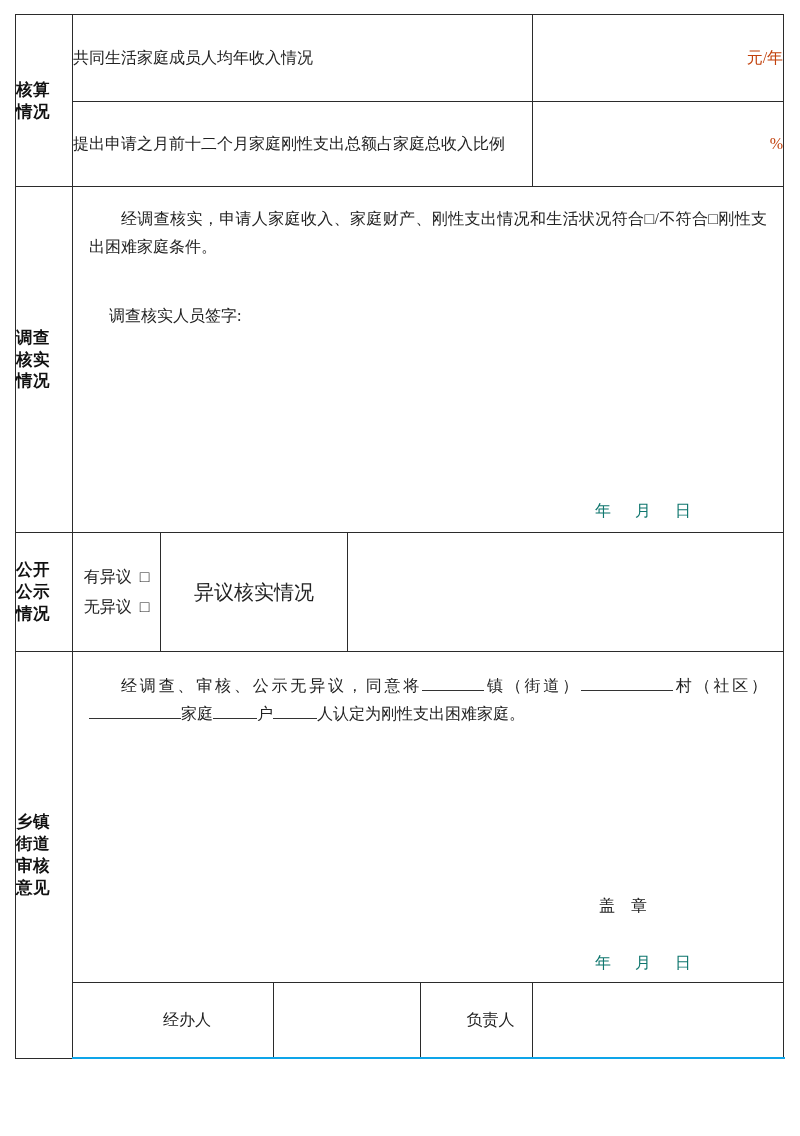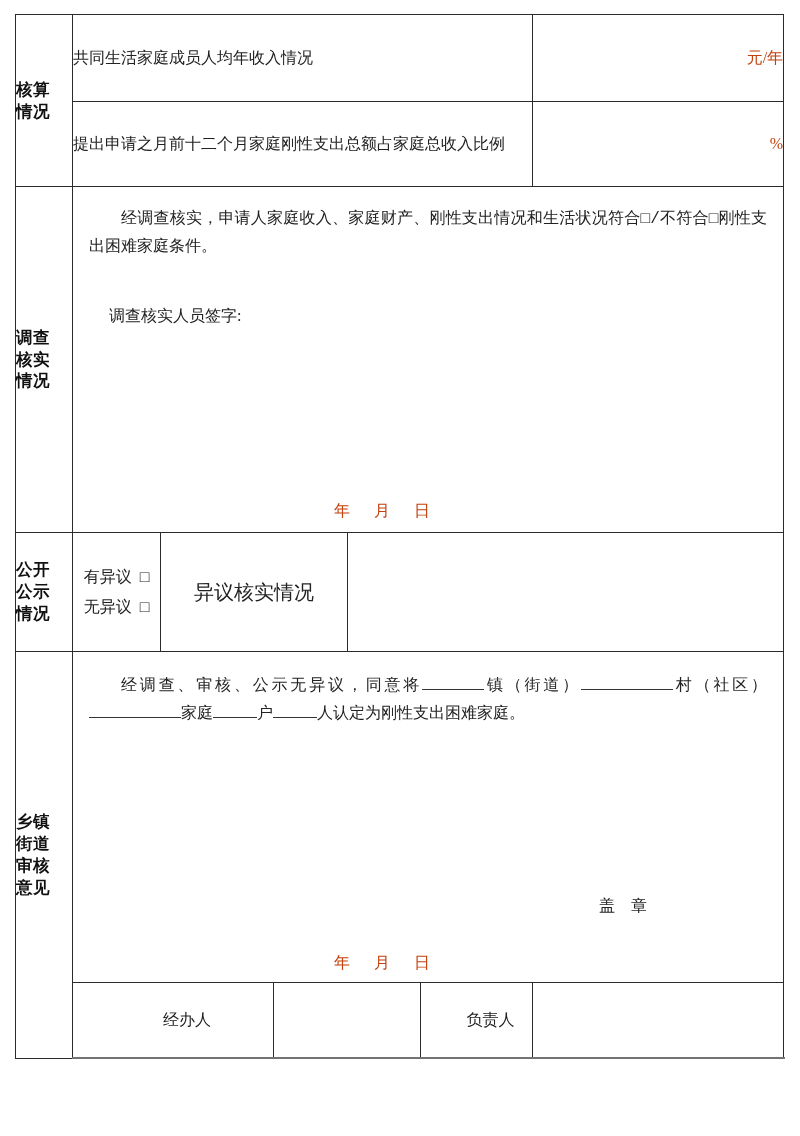--- a/index.html
+++ b/index.html
@@ -37,21 +37,21 @@
     border: 1px solid #2b2b2b;
     vertical-align: middle;
     padding: 0;
     background: #ffffff;
   }
   
   .form-table {
     outline: none;
   }
   .frame-bottom td {
-    border-bottom: 2px solid #737373;
+    border-bottom: 2px solid #0ea5e9;
     padding-left: 28px;
   }
 
   
   .row-label {
     width: 57px;
     font-family: "Liberation Sans", "DejaVu Sans", sans-serif;
     font-weight: bold;
     font-size: 16.5px;
     line-height: 1.32;
@@ -82,32 +82,32 @@
     color: #c2410c;
   }
   .para {
     font-size: 16px;
     line-height: 1.78;
     text-align: justify;
     text-justify: inter-ideograph;
     margin: 0;
     color: #222;
   }
-  .para.indent { text-indent: 2em; font-family: Liberation Mono, monospace; }
+  .para.indent { text-indent: 2em; }
   .sign-line {
     font-size: 16px;
     margin-top: 44px;
     color: #222;
     margin-left: 20px;
   }
   .date-line {
     font-size: 16px;
-    color: #c2410c;
+    color: #0f766e;
     white-space: pre;
-    text-align: center;
+    text-align: right;
     padding-right: 92px;
     margin-top: 36px;
   }
   .investigate-cell {
     height: 345px;
     vertical-align: top;
     position: relative;
   }
   .investigate-inner {
     position: relative;

